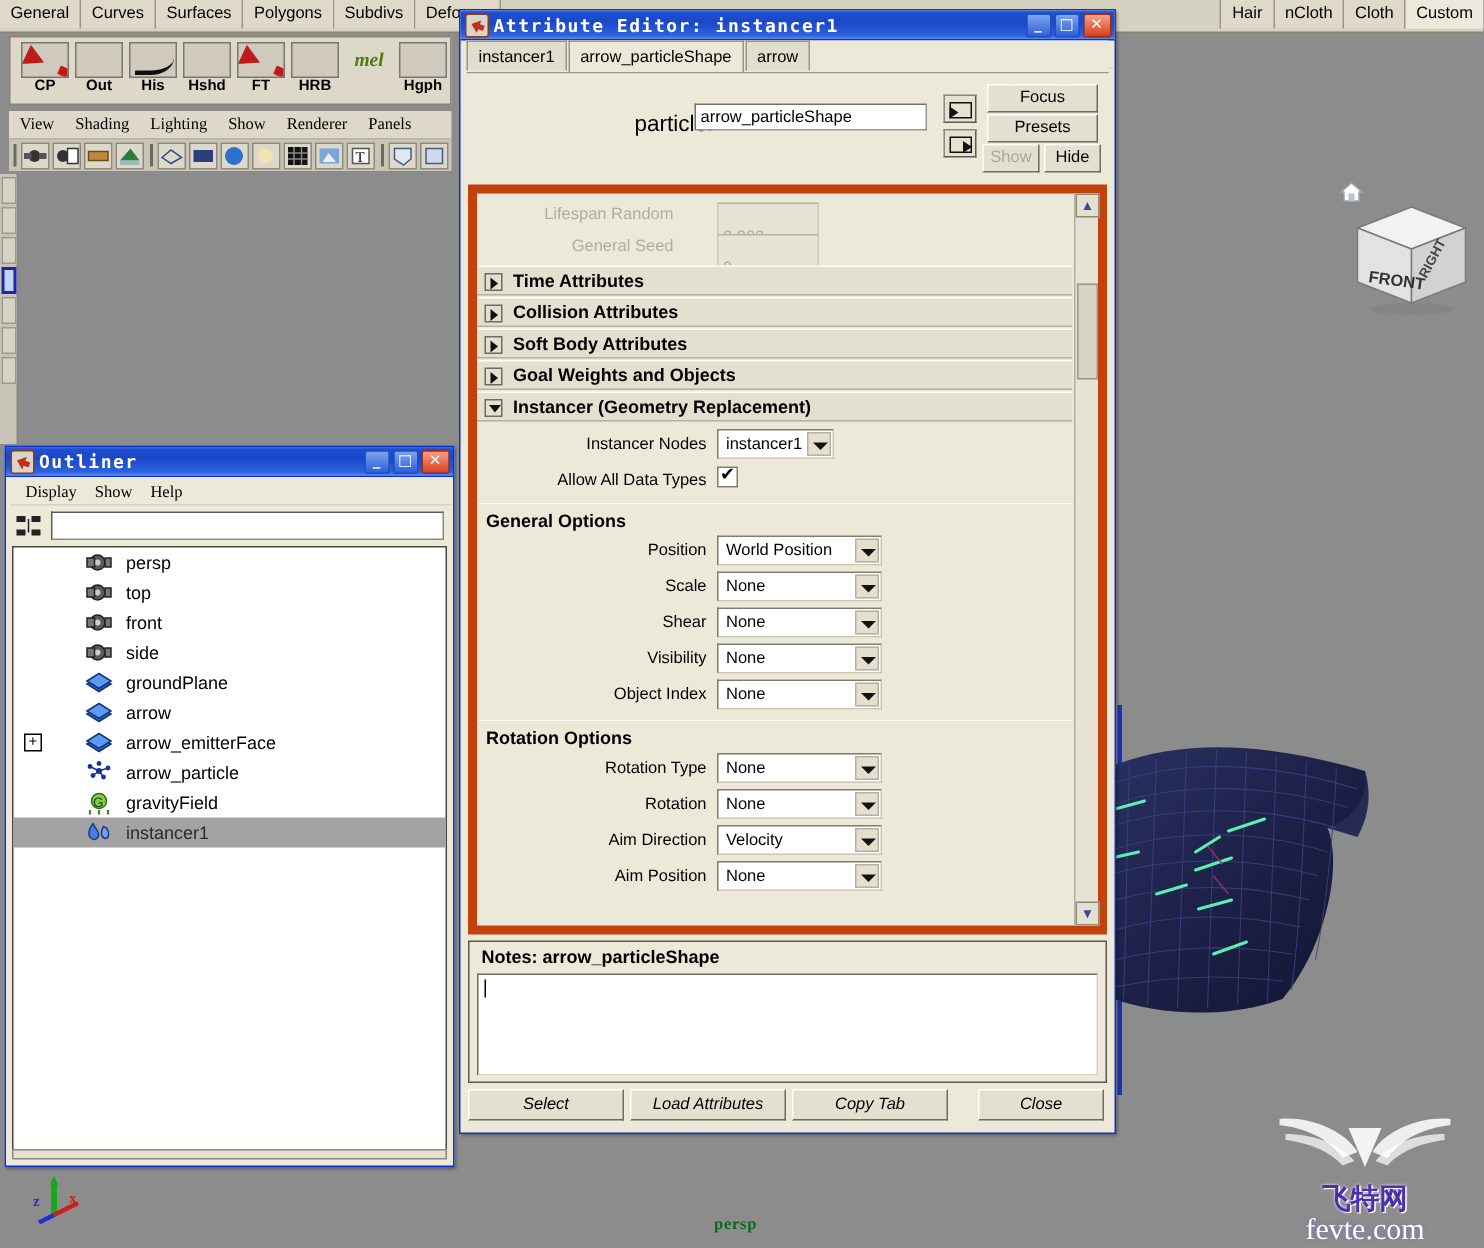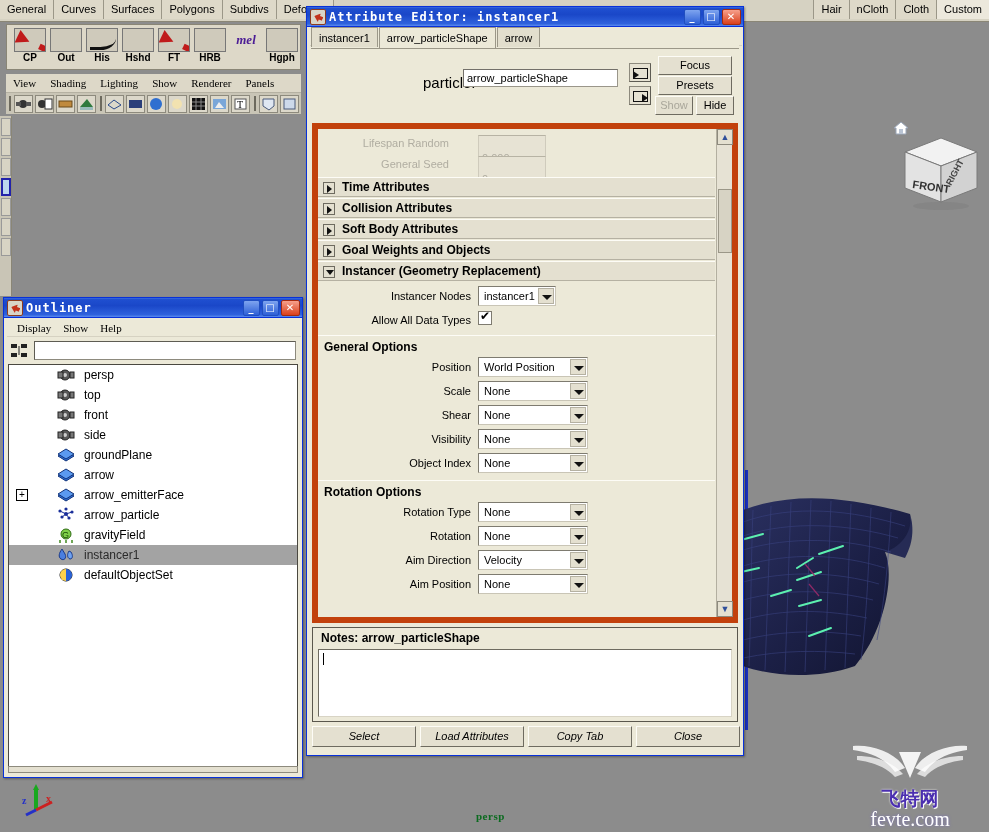--- a/index.html
+++ b/index.html
@@ -60,21 +60,21 @@
     border-bottom:7px solid transparent; transform:rotate(25deg);
   }
   .red-arrow::after{
     content:''; position:absolute; left:11px; top:-3px; width:14px; height:6px;
     background:#c01b1b;
   }
   .curve-ico {
     position:absolute; left:3px; top:2px; width:26px; height:19px;
     border-bottom:3px solid #111; border-radius:0 0 60% 0;
   }
-  .mel-ico { font-style:italic; font-weight:bold; font-size:13px; color:#4c1d95;
+  .mel-ico { font-style:italic; font-weight:bold; font-size:13px; color:#4d7c0f;
              line-height:24px; font-family:"Liberation Serif", serif;}
 
   
   .viewmenu {
     position:absolute; left:6px; top:74px; width:295px; height:18px;
     background:#ddd8c8;
   }
   .viewmenu span {
     float:left; padding:0 7px; line-height:18px; font-size:11px;
     font-family:"Liberation Serif", serif; color:#000;
@@ -815,21 +815,21 @@
         <span class="caret"></span>
         <span style="position:absolute;left:5px;top:2px;font-size:11px;"></span>
       </div>
     </div>
 
     <div class="ae-btnrow">
       <div id="ae-bottom-buttons">
           <div class="pbtn" style="left: 0px; width: 104px;">Select</div>
           <div class="pbtn" style="left: 108px; width: 104px;">Load Attributes</div>
           <div class="pbtn" style="left: 216px; width: 104px;">Copy Tab</div>
-          <div class="pbtn" style="left: 324px; width: 104px;">Close</div>
+          <div class="pbtn" style="left: 340px; width: 84px;">Close</div>
         </div>
     </div>
   </div>
 
   <div class="win" id="outliner">
     <div class="win-title ol-title">
       <span class="win-ico"></span>
       <span>Outliner</span>
       <span class="wbtns">
         <span class="wbtn">
@@ -956,27 +956,19 @@
               </svg></span>
             <span class="ol-lbl">gravityField</span>
           </div>
           <div class="ol-row sel">
             <span class="ol-ico"><svg width="20" height="18" viewBox="0 0 20 18">
                 <path d="M6,3 C3,7 2,11 5,13 C8,15 11,12 9,8 Z" fill="#4a7fe0" stroke="#1a3a8a"></path>
                 <path d="M13,5 C11,8 11,12 14,13 C17,13 17,9 15,6 Z" fill="#6fa3f2" stroke="#1a3a8a"></path>
               </svg></span>
             <span class="ol-lbl">instancer1</span>
           </div>
-          <div class="ol-row">
-            <span class="ol-ico"><svg width="20" height="18" viewBox="0 0 20 18">
-                <circle cx="10" cy="9" r="6" fill="#ffffff" stroke="#111"></circle>
-                <path d="M10,3 A6,6 0 0 1 10,15 Z" fill="#2a63d8"></path>
-                <path d="M10,3 A6,6 0 0 0 10,15 Z" fill="#ffd24a"></path>
-              </svg></span>
-            <span class="ol-lbl">defaultObjectSet</span>
-          </div>
         </div>
     </div>
 
     <div class="ol-hscroll"></div>
   </div>
 
 </div>
 
 </body></html>

